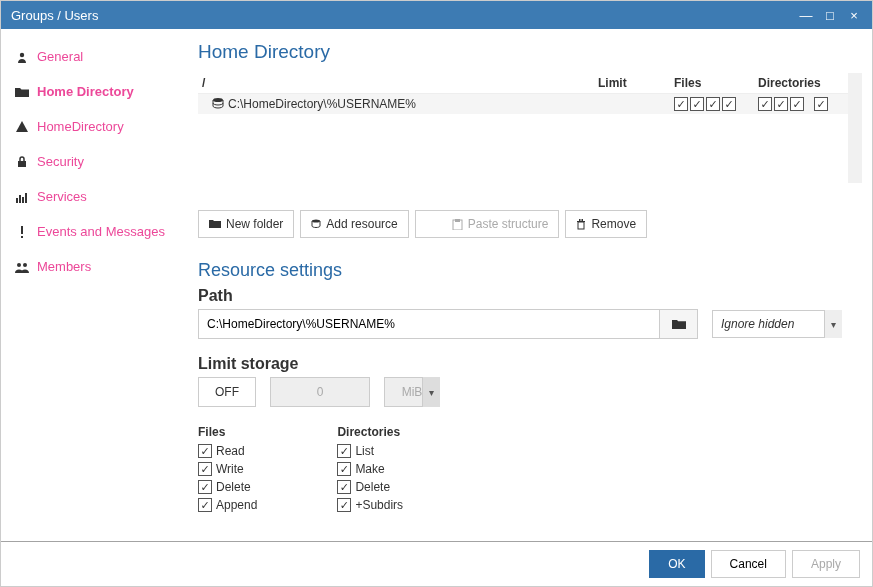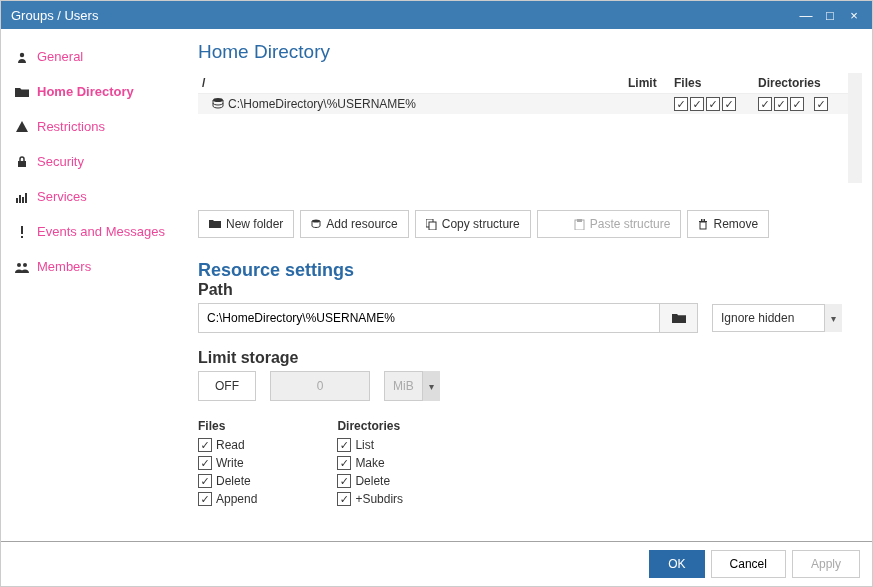--- a/index.html
+++ b/index.html
@@ -12,41 +12,41 @@
 .body { flex: 1; display: flex; overflow: hidden; background: #fff; }
 .sidebar { width: 185px; padding: 10px 0; border-right: 0; }
 .sidebar-item { padding: 10px 14px; display: flex; align-items: center; gap: 8px; cursor: pointer; color: #ec4899; }
 .sidebar-item.active { font-weight: bold; }
 .sidebar-icon { width: 14px; height: 14px; display: inline-flex; align-items: center; justify-content: center; }
 .main { flex: 1; padding: 12px 24px 12px 12px; overflow: auto; position: relative; }
 .section-title { color: #2a6aa6; font-size: 19px; font-weight: normal; margin-bottom: 10px; }
 .tree-area { border: 0; position: relative; }
 .tree-header { display: flex; font-weight: bold; font-size: 12px; padding: 3px 0; border-bottom: 1px solid #eee;}
 .tree-header .col-path { flex: 1; padding-left: 4px;}
-.tree-header .col-limit { width: 46px; margin-left: 40px; }
+.tree-header .col-limit { width: 76px; margin-left: 40px; }
 .tree-header .col-files { width: 84px; }
 .tree-header .col-dirs { width: 90px; }
 .tree-row { display: flex; align-items: center; background: #f5f5f5; padding: 3px 0; font-size: 12px; }
 .tree-row .col-path { flex: 1; padding-left: 14px; display: flex; align-items: center; gap: 4px;}
 .tree-row .col-limit { width: 70px; }
 .tree-row .col-files, .tree-row .col-dirs { display: flex; gap: 2px; }
 .tree-row .col-files { width: 84px; }
 .tree-row .col-dirs { width: 90px; }
 .tree-scroll { position: absolute; right: -14px; top: 0; width: 14px; height: 110px; background: #f1f1f1; }
 .check-sm { width: 14px; height: 14px; border: 1px solid #555; display: inline-flex; align-items: center; justify-content: center; font-size: 11px; line-height: 1; color: #333; background: #fff;}
 .toolbar { display: flex; gap: 6px; margin-top: 96px; }
 .btn { border: 1px solid #ccc; background: #fff; padding: 6px 10px; font-size: 12px; display: inline-flex; align-items: center; gap: 5px; cursor: pointer; color: #333; }
 .btn.disabled { color: #aaa; cursor: default; padding-left: 36px; }
-.sub-section-title { color: #2a6aa6; font-size: 18px; font-weight: bold; margin-top: 22px; margin-bottom: 0; }
+.sub-section-title { color: #2a6aa6; font-size: 18px; font-weight: normal; margin-top: 22px; margin-bottom: 6px; }
 .field-label { font-weight: bold; font-size: 16px; margin-bottom: 4px; }
 .path-row { display: flex; align-items: center; gap: 14px; }
 .path-input-group { display: flex; flex: 0 0 500px; }
 .path-input { flex: 1; border: 1px solid #ccc; padding: 7px 8px; font-size: 12px; }
 .path-browse { width: 38px; border: 1px solid #ccc; border-left: 0; background: #f5f5f5; display: flex; align-items: center; justify-content: center; cursor: pointer; }
-.select { border: 1px solid #ccc; padding: 6px 8px; font-size: 12px; width: 130px; background: #fff; position: relative;}
+.select { border: 1px solid #ccc; padding: 6px 8px; font-size: 12px; width: 130px; background: #fff; position: relative; font-style: italic;}
 .select-wrap { position: relative; }
 .select-caret { position: absolute; right: 0; top: 0; bottom: 0; width: 18px; border-left: 1px solid #ccc; background: #eee; display:flex; align-items:center; justify-content:center; font-size:10px; color:#555;}
 .limit-row { display: flex; gap: 14px; align-items: center; margin-top: 1px;}
 .toggle-off { border: 1px solid #ccc; padding: 7px 16px; font-size: 12px; cursor: pointer; background: #fff;}
 .num-input { border: 1px solid #ccc; background: #eee; padding: 7px 8px; width: 100px; color: #aaa; font-size: 12px; text-align: center;}
 .unit-select { border: 1px solid #ccc; background: #eee; padding: 7px 8px; width: 56px; color: #aaa; font-size: 12px; position: relative;}
 .perm-cols { display: flex; gap: 80px; margin-top: 18px; }
 .perm-col { }
 .perm-col-title { font-weight: bold; font-size: 12px; margin-bottom: 5px; }
 .perm-item { display: flex; align-items: center; gap: 4px; font-size: 12px; margin-bottom: 4px;}
@@ -87,21 +87,21 @@
             </svg>
           </span>
         <span>Home Directory</span>
       </div>
       <div class="sidebar-item">
         <span class="sidebar-icon">
             <svg width="12" height="12" viewBox="0 0 12 12">
               <path d="M6 0L12 11H0z" fill="#333"></path>
             </svg>
           </span>
-        <span>Restrictions</span>
+        <span>HomeDirectory</span>
       </div>
       <div class="sidebar-item">
         <span class="sidebar-icon">
             <svg width="12" height="12" viewBox="0 0 12 12">
               <rect x="2" y="5" width="8" height="6" fill="#333"></rect>
               <path d="M4 5V3a2 2 0 014 0v2" stroke="#333" stroke-width="1.5" fill="none"></path>
             </svg>
           </span>
         <span>Security</span>
       </div>
@@ -185,29 +185,20 @@
           <span>New folder</span>
         </button>
         <button class="btn">
           <span>
               <svg width="10" height="10" viewBox="0 0 10 10">
                 <ellipse cx="5" cy="2" rx="4" ry="1.5" fill="#333"></ellipse>
                 <path d="M1 2v5c0 .8 1.8 1.5 4 1.5s4-.7 4-1.5V2" fill="none" stroke="#333"></path>
               </svg>
             </span>
           <span>Add resource</span>
-        </button>
-        <button class="btn">
-          <span>
-              <svg width="11" height="11" viewBox="0 0 11 11">
-                <rect x="0" y="0" width="7" height="8" fill="none" stroke="#333"></rect>
-                <rect x="3" y="3" width="7" height="8" fill="#fff" stroke="#333"></rect>
-              </svg>
-            </span>
-          <span>Copy structure</span>
         </button>
         <button class="btn disabled">
           <span>
               <svg width="11" height="11" viewBox="0 0 11 11">
                 <rect x="1" y="1" width="9" height="10" fill="none" stroke="#aaa"></rect>
                 <rect x="3" y="0" width="5" height="3" fill="#aaa"></rect>
               </svg>
             </span>
           <span>Paste structure</span>
         </button>
@@ -243,21 +234,21 @@
           </div>
           <div class="select-caret">▾</div>
         </div>
       </div>
 
       <div style="margin-top:16px;">
         <div class="field-label">Limit storage</div>
         <div class="limit-row">
           <div class="toggle-off">OFF</div>
           <input class="num-input" disabled="" value="0" style="">
-          <div style="position:relative;">
+          <div style="position:relative;text-align:center;">
             <div class="unit-select">
               <span>MiB</span>
             </div>
             <div class="select-caret" style="background:#ddd;">▾</div>
           </div>
         </div>
       </div>
 
       <div class="perm-cols">
         <div class="perm-col">

